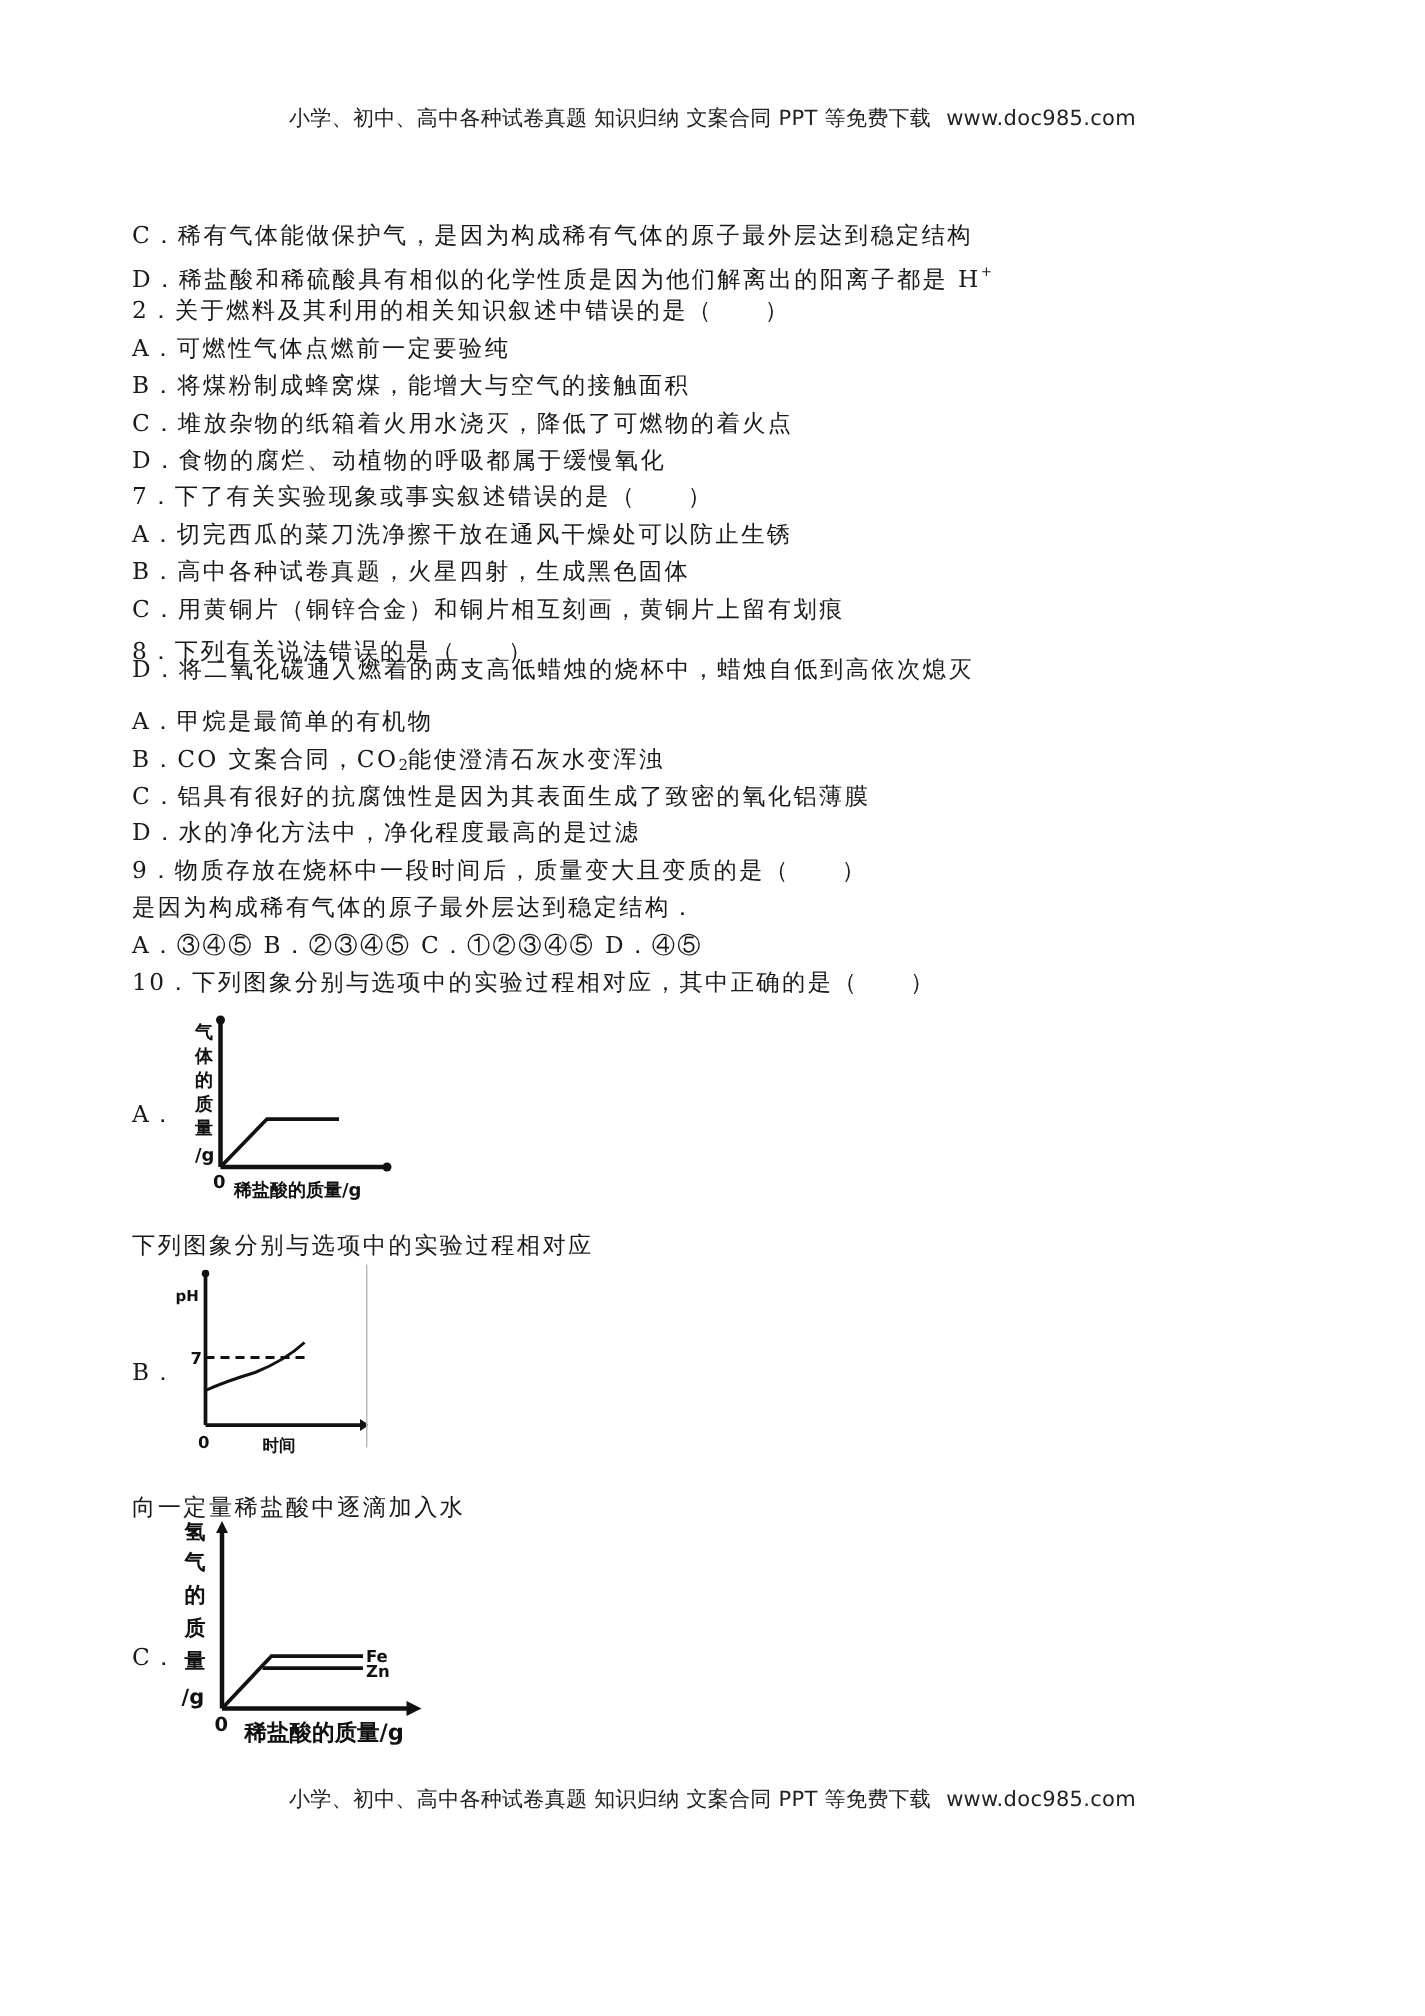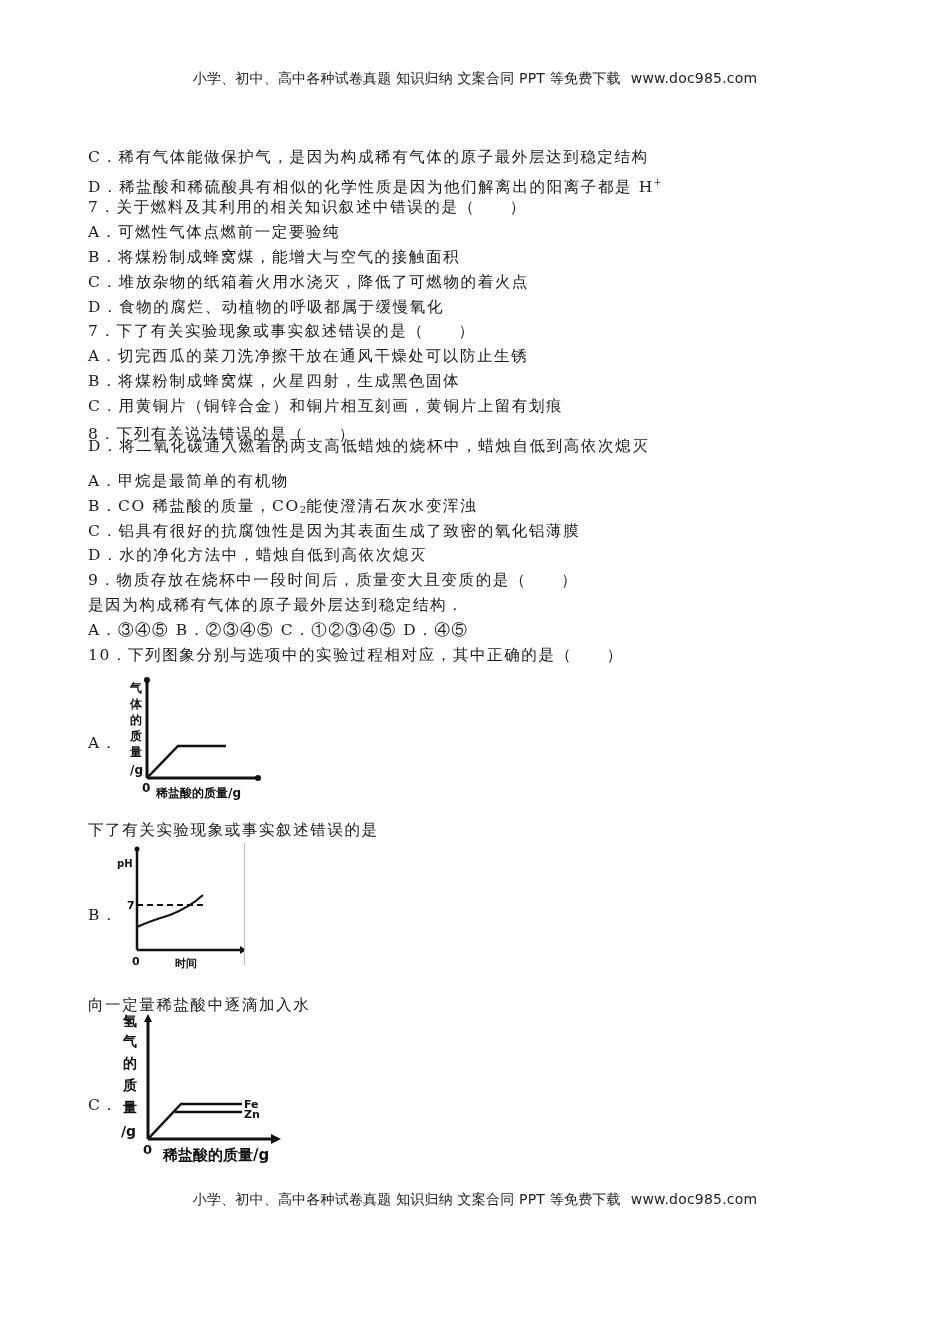--- a/index.html
+++ b/index.html
@@ -40,39 +40,39 @@
   <span>小学、初中、高中各种试卷真题 知识归纳 文案合同 PPT 等免费下载</span><span class="url">www.doc985.com</span>
 </div>
 
 <div class="line" style="top:147px">
   <span>C．</span><span>稀有气体能做保护气，是因为构成稀有气体的原子最外层达到稳定结构</span>
 </div>
 <div class="line" style="top:172px">
   <span>D．</span><span>稀盐酸和稀硫酸具有相似的化学性质是因为他们解离出的阳离子都是 H</span><sup>+</sup>
 </div>
 
-<div class="line" style="top:197px">7．关于燃料及其利用的相关知识叙述中错误的是（　　）</div>
+<div class="line" style="top:197px">2．关于燃料及其利用的相关知识叙述中错误的是（　　）</div>
 <div class="line" style="top:222px">A．可燃性气体点燃前一定要验纯</div>
 <div class="line" style="top:247px">B．将煤粉制成蜂窝煤，能增大与空气的接触面积</div>
 <div class="line" style="top:272px">C．堆放杂物的纸箱着火用水浇灭，降低了可燃物的着火点</div>
 <div class="line" style="top:297px">D．食物的腐烂、动植物的呼吸都属于缓慢氧化</div>
 
 <div class="line" style="top:321px">7．下了有关实验现象或事实叙述错误的是（　　）</div>
 <div class="line" style="top:346px">A．切完西瓜的菜刀洗净擦干放在通风干燥处可以防止生锈</div>
-<div class="line" style="top:371px">B．将煤粉制成蜂窝煤，火星四射，生成黑色固体</div>
+<div class="line" style="top:371px">B．高中各种试卷真题，火星四射，生成黑色固体</div>
 <div class="line" style="top:396px">C．用黄铜片（铜锌合金）和铜片相互刻画，黄铜片上留有划痕</div>
 <div class="line" style="top:436px">D．将二氧化碳通入燃着的两支高低蜡烛的烧杯中，蜡烛自低到高依次熄灭</div>
 
 <div class="line" style="top:424px">8．下列有关说法错误的是（　　）</div>
 <div class="line" style="top:471px">A．甲烷是最简单的有机物</div>
 <div class="line" style="top:496px">
-  <span>B．CO 稀盐酸的质量，CO</span><sub>2</sub><span>能使澄清石灰水变浑浊</span>
+  <span>B．CO 文案合同，CO</span><sub>2</sub><span>能使澄清石灰水变浑浊</span>
 </div>
 <div class="line" style="top:521px">C．铝具有很好的抗腐蚀性是因为其表面生成了致密的氧化铝薄膜</div>
-<div class="line" style="top:545px">D．水的净化方法中，蜡烛自低到高依次熄灭</div>
+<div class="line" style="top:545px">D．水的净化方法中，净化程度最高的是过滤</div>
 
 <div class="line" style="top:570px">9．物质存放在烧杯中一段时间后，质量变大且变质的是（　　）</div>
 <div class="line" style="top:595px">是因为构成稀有气体的原子最外层达到稳定结构．</div>
 <div class="line" style="top:620px">A．③④⑤ B．②③④⑤ C．①②③④⑤ D．④⑤</div>
 
 <div class="line" style="top:645px">10．下列图象分别与选项中的实验过程相对应，其中正确的是（　　）</div>
 
 <div class="opt-label" style="top:733px">A．</div>
 <div class="chart" style="left:110px; top:672px;">
   <svg width="160" height="130" viewBox="0 0 160 130">
@@ -87,21 +87,21 @@
     <line x1="37" y1="8" x2="37" y2="106" stroke="#111" stroke-width="3"></line>
     <circle cx="37" cy="8" r="3" fill="#111"></circle>
     <line x1="37" y1="106" x2="148" y2="106" stroke="#111" stroke-width="3"></line>
     <circle cx="148" cy="106" r="3" fill="#111"></circle>
 
     <polyline points="37,106 68,74 116,74" fill="none" stroke="#111" stroke-width="2.5"></polyline>
     <text x="32" y="120" font-size="12">0</text>
     <text x="46" y="125" font-size="12">稀盐酸的质量/g</text>
   </svg>
 </div>
-<div class="line" style="top:820px">下了有关实验现象或事实叙述错误的是</div>
+<div class="line" style="top:820px">下列图象分别与选项中的实验过程相对应</div>
 
 <div class="opt-label" style="top:905px">B．</div>
 <div class="chart" style="left:115px; top:845px;text-align:right;">
   <svg width="130" height="125" viewBox="0 0 130 125">
     <text x="2" y="22" font-size="10">pH</text>
     <line x1="22" y1="4" x2="22" y2="105" stroke="#111" stroke-width="2.5"></line>
     <circle cx="22" cy="4" r="2.5" fill="#111"></circle>
     <line x1="22" y1="105" x2="125" y2="105" stroke="#111" stroke-width="2.5"></line>
     <polygon points="125,101 131,105 125,109" fill="#111"></polygon>
     <text x="12" y="64" font-size="11">7</text>

